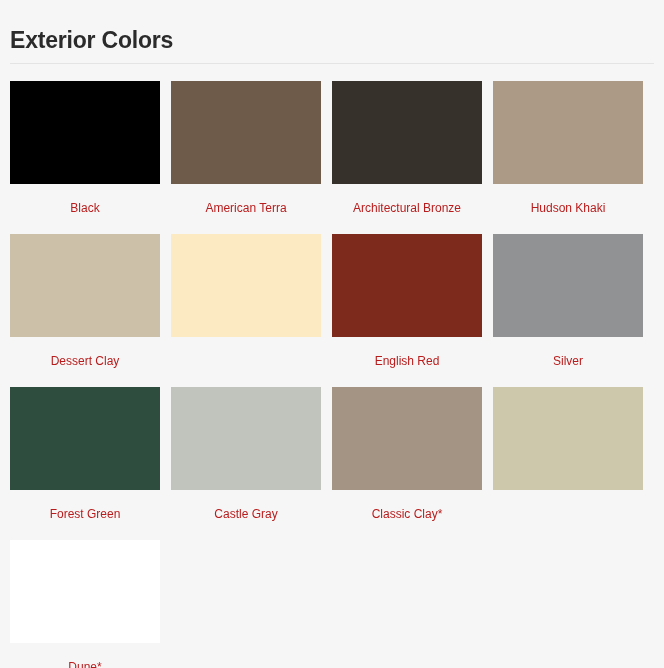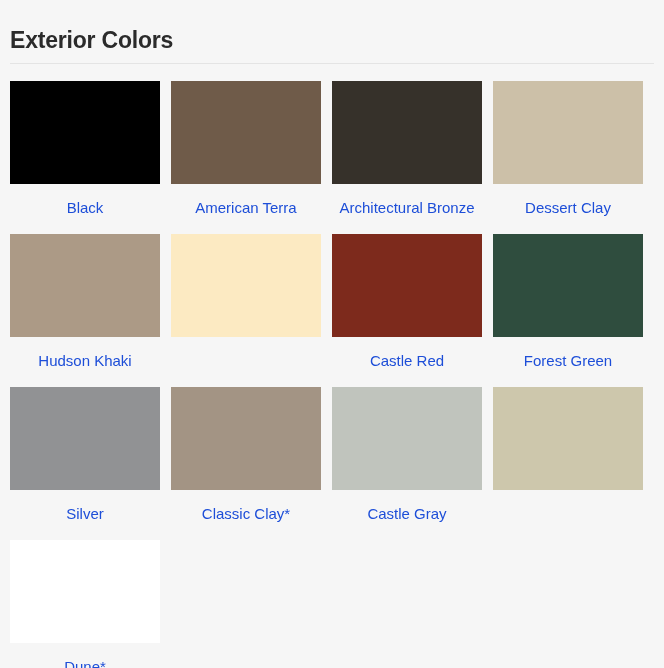--- a/index.html
+++ b/index.html
@@ -55,22 +55,22 @@
 
   .swatch-chip {
     width: 100%;
     height: 103px;
     display: block;
   }
 
   .swatch-label {
     display: block;
     text-align: center;
-    font-size: 15px;
-    color: #1d4ed8;
+    font-size: 12px;
+    color: #b91c1c;
     line-height: 18px;
     padding-top: 15px;
     padding-right: 0;
   }
 </style>
 </head>
 <body>
 
 <div class="page">
 
@@ -85,49 +85,49 @@
       </div>
       <div class="swatch-cell">
         <span class="swatch-chip" style="background-color: rgb(111, 91, 73);"></span>
         <span class="swatch-label">American Terra</span>
       </div>
       <div class="swatch-cell">
         <span class="swatch-chip" style="background-color: rgb(54, 49, 42);"></span>
         <span class="swatch-label">Architectural Bronze</span>
       </div>
       <div class="swatch-cell">
+        <span class="swatch-chip" style="background-color: rgb(172, 154, 134);"></span>
+        <span class="swatch-label">Hudson Khaki</span>
+      </div>
+      <div class="swatch-cell">
         <span class="swatch-chip" style="background-color: rgb(204, 192, 168);"></span>
         <span class="swatch-label">Dessert Clay</span>
-      </div>
-      <div class="swatch-cell">
-        <span class="swatch-chip" style="background-color: rgb(172, 154, 134);"></span>
-        <span class="swatch-label">Hudson Khaki</span>
       </div>
       <div class="swatch-cell">
         <span class="swatch-chip" style="background-color: rgb(252, 234, 194);"></span>
       </div>
       <div class="swatch-cell">
         <span class="swatch-chip" style="background-color: rgb(125, 42, 28);"></span>
-        <span class="swatch-label">Castle Red</span>
+        <span class="swatch-label">English Red</span>
+      </div>
+      <div class="swatch-cell">
+        <span class="swatch-chip" style="background-color: rgb(145, 146, 148);"></span>
+        <span class="swatch-label">Silver</span>
       </div>
       <div class="swatch-cell">
         <span class="swatch-chip" style="background-color: rgb(47, 77, 62);"></span>
         <span class="swatch-label">Forest Green</span>
       </div>
       <div class="swatch-cell">
-        <span class="swatch-chip" style="background-color: rgb(145, 146, 148);"></span>
-        <span class="swatch-label">Silver</span>
+        <span class="swatch-chip" style="background-color: rgb(192, 196, 189);"></span>
+        <span class="swatch-label">Castle Gray</span>
       </div>
       <div class="swatch-cell">
         <span class="swatch-chip" style="background-color: rgb(163, 148, 132);"></span>
         <span class="swatch-label">Classic Clay*</span>
-      </div>
-      <div class="swatch-cell">
-        <span class="swatch-chip" style="background-color: rgb(192, 196, 189);"></span>
-        <span class="swatch-label">Castle Gray</span>
       </div>
       <div class="swatch-cell">
         <span class="swatch-chip" style="background-color: rgb(205, 199, 172);"></span>
       </div>
       <div class="swatch-cell">
         <span class="swatch-chip" style="background-color: rgb(255, 255, 255);"></span>
         <span class="swatch-label">Dune*</span>
       </div>
     </div>
 

